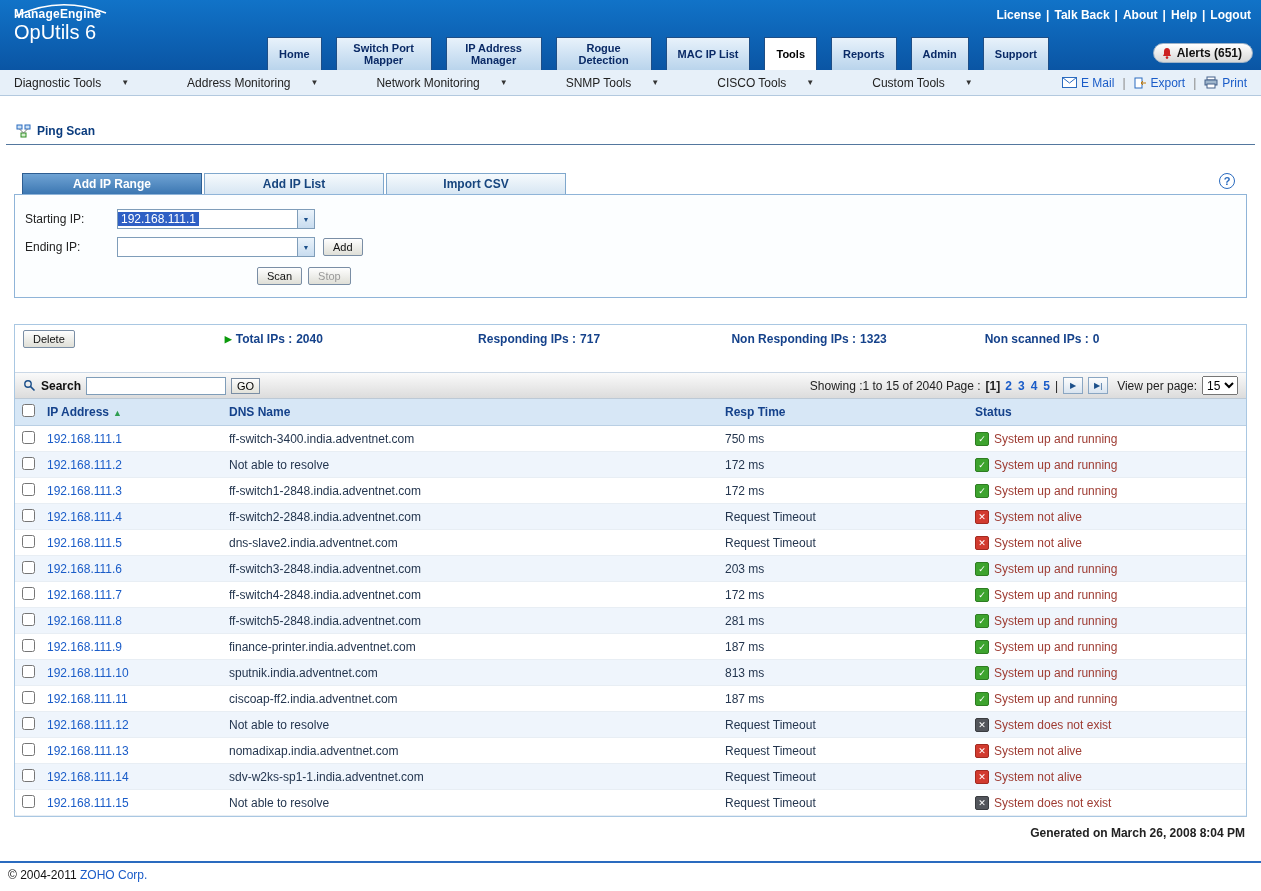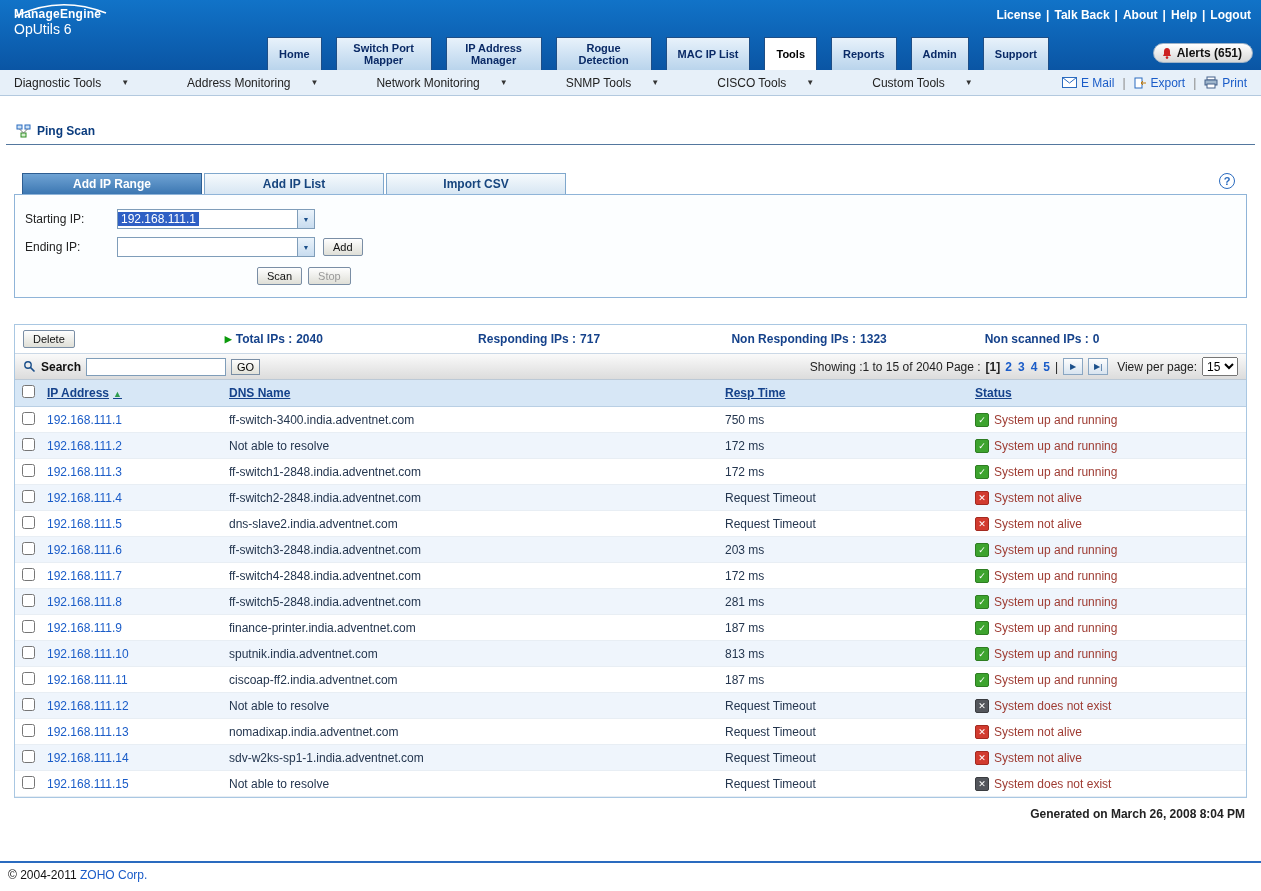--- a/index.html
+++ b/index.html
@@ -5,21 +5,21 @@
 <style>
 *{box-sizing:border-box;margin:0;padding:0;}
 body{font-family:"Liberation Sans",sans-serif;background:#fff;}
 .page{position:relative;width:1261px;height:891px;background:#fff;overflow:hidden;font-size:12px;}
 
 
 .header{position:relative;height:70px;background:linear-gradient(180deg,#1173C8,#0A55A4);}
 .logo{position:absolute;top:7px;left:14px;color:#fff;}
 .swoosh{position:absolute;top:-4px;left:-2px;}
 .logo-me{font-size:12px;font-weight:bold;letter-spacing:.2px;}
-.logo-prod{font-size:14px;}
+.logo-prod{font-size:20px;}
 .top-links{position:absolute;top:8px;right:10px;color:#fff;font-weight:bold;font-size:12px;display:flex;align-items:center;gap:5px;}
 .top-links a{color:#fff;text-decoration:none;cursor:pointer;}
 .nav-tabs{position:absolute;bottom:0;left:255px;display:flex;align-items:flex-end;gap:2px;}
 .nav-tab{min-height:33px;display:flex;align-items:center;justify-content:center;text-align:center;padding:2px 11px;font-size:11px;font-weight:bold;color:#0A2A66;background:linear-gradient(180deg,#E8F2FB,#B9D4EC);border:1px solid #1E4E86;border-bottom:none;max-width:96px;line-height:12px;cursor:pointer;margin-left:12px;}
 .nav-tab.active{background:#fff;color:#000;}
 .alerts-pill{position:absolute;right:8px;bottom:7px;background:linear-gradient(#FFFFFF,#D8D8D8);border-radius:10px;padding:2px 10px 2px 7px;display:flex;align-items:center;gap:4px;font-weight:bold;color:#111;font-size:12px;cursor:pointer;border:1px solid #9FB3C8;}
 
 
 .menubar{height:26px;background:#E7F0F9;border-bottom:1px solid #B3C9DF;display:flex;align-items:center;padding:0 14px;}
 .menu-items{display:flex;flex:1;}
@@ -53,36 +53,36 @@
 .btn.disabled{color:#999;}
 .add-btn{margin-left:8px;}
 .form-actions{margin:10px 0 0 242px;display:flex;gap:6px;}
 
 
 .results-box{margin:26px 14px 0;border:1px solid #A9C7E2;}
 .toolbar-row{display:flex;align-items:center;padding:5px 8px;min-height:28px;}
 .stats{flex:1;display:flex;margin-left:150px;}
 .stat{flex:1;color:#15428B;font-weight:bold;display:flex;align-items:center;gap:4px;white-space:nowrap;}
 .stat .green-arrow{color:#0B9A0B;font-size:9px;}
-.search-row{height:27px;background:linear-gradient(#FAFAFA,#DCDCDC);border-top:1px solid #CBD8E6;border-bottom:1px solid #BCC9D6;display:flex;align-items:center;padding:2px 8px;gap:5px;}
+.search-row{height:27px;background:linear-gradient(#FAFAFA,#DCDCDC);border-top:1px solid #CBD8E6;border-bottom:1px solid #BCC9D6;display:flex;align-items:center;padding:2px 8px;gap:5px;margin-top:19px;}
 .search-label{font-weight:bold;color:#111;}
 .search-input{width:140px;height:18px;border:1px solid #7F9DB9;font-family:inherit;font-size:12px;padding:0 3px;}
 .go-btn{font-size:11px;padding:1px 5px;background:linear-gradient(#FDFDFD,#E2E2DA);border:1px solid #7A8EA5;cursor:pointer;font-family:inherit;}
 .paging{margin-left:auto;display:flex;align-items:center;gap:5px;color:#222;font-size:12px;}
 .cur-page{font-weight:bold;}
 .page-links{display:flex;gap:6px;}
 .page-links a{color:#1A5CC8;font-weight:bold;text-decoration:none;cursor:pointer;}
 .pg-btn{width:20px;height:17px;font-size:8px;color:#1B4F8A;background:linear-gradient(#FDFDFD,#D8E4F0);border:1px solid #8AA6C2;cursor:pointer;padding:0;font-family:inherit;}
 .vpp-label{margin-left:4px;}
 .vpp-select{font-family:inherit;font-size:12px;height:19px;}
 
 
 table{width:100%;border-collapse:collapse;font-size:12px;}
 thead tr{background:#D7E7F6;}
-th{color:#15428B;font-weight:bold;text-align:left;padding:5px 6px;border-bottom:1px solid #B9CFE4;font-size:12px;text-decoration:underline;}
+th{color:#15428B;font-weight:bold;text-align:left;padding:5px 6px;border-bottom:1px solid #B9CFE4;font-size:12px;}
 .sort{color:#2E9E50;font-size:9px;margin-left:4px;}
 td{padding:4px 6px;height:26px;}
 tbody tr.even{background:#EFF5FC;}
 tbody tr.odd{background:#fff;}
 tbody tr{border-bottom:1px solid #E8EEF4;}
 .col-check{width:26px;text-align:center;}
 .col-ip{width:182px;}
 td.col-ip{color:#1A5CC8;cursor:pointer;}
 .col-dns{width:496px;}
 td.col-dns{color:#24364F;}

